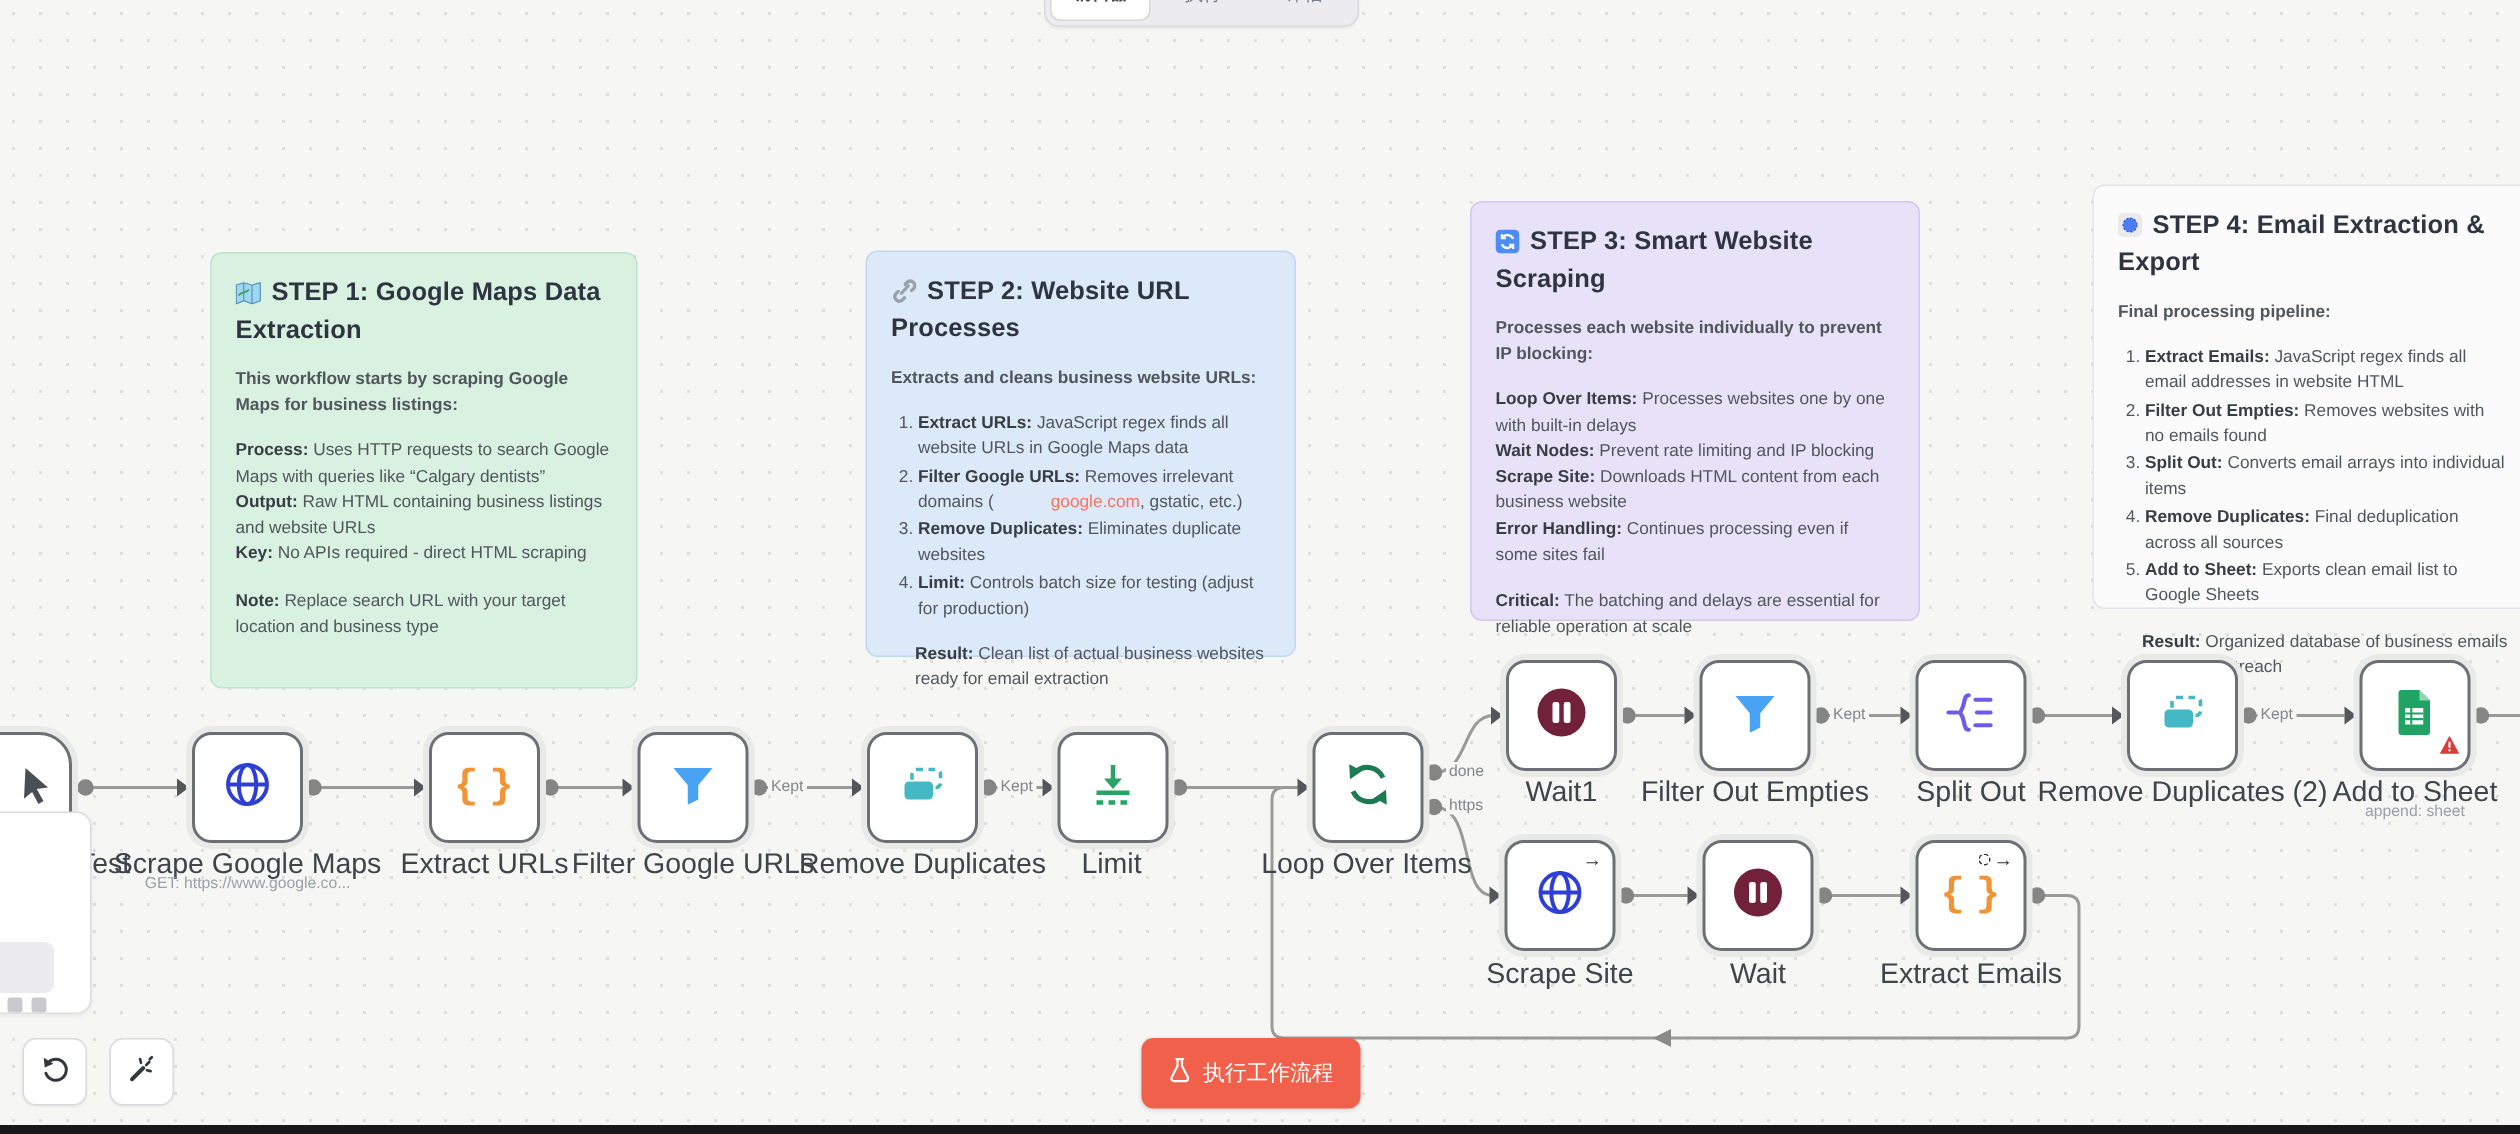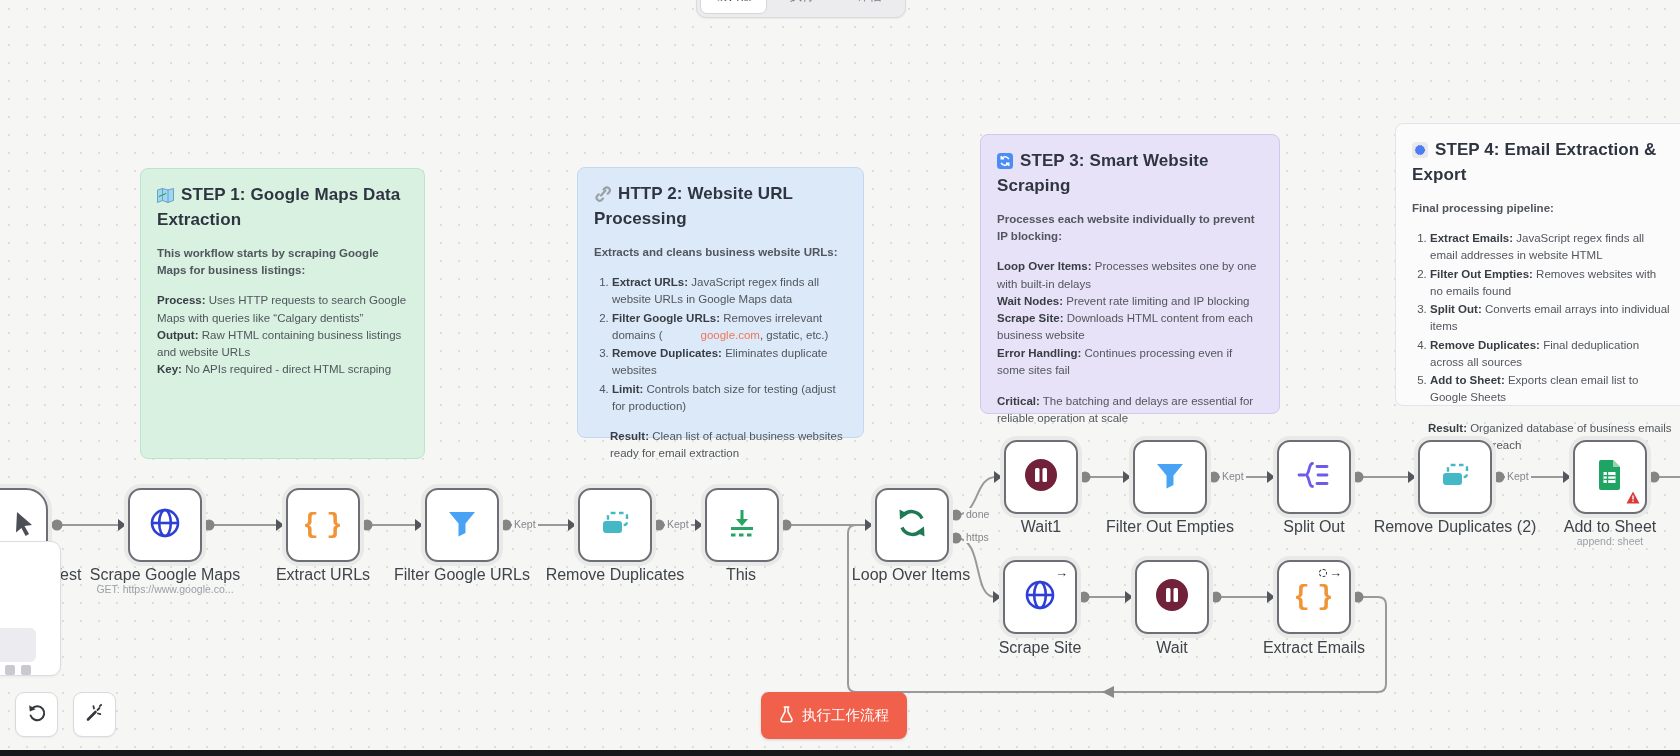--- a/index.html
+++ b/index.html
@@ -36,21 +36,21 @@
   .n4 { left:1395px; top:123px; width:294px; height:283px; background:#fbfbfc; border:1px solid #e3e3e9; }
   .note .ticon { display:inline-block; vertical-align:-3px; margin-right:7px; }
   .link { color:#f2765b;margin-left:38px; }
   
   .node {
     position:absolute; width:74px; height:74px; background:#fff;
     border:2px solid #6c7076; border-radius:13px;
     box-shadow:0 0 0 4px #e9e9e7;
     display:flex; align-items:center; justify-content:center;
   }
-  .nlabel { position:absolute; width:240px; text-align:center; font-size:16px; font-weight:500; color:#3f444b; }
+  .nlabel { position:absolute; width:240px; text-align:center; font-size:19px; font-weight:500; color:#3f444b; }
   .nsub   { position:absolute; width:240px; text-align:center; font-size:10.5px; color:#9aa0a8; }
   .badge  { position:absolute; top:3px; right:7px; font-size:13px; font-weight:700; color:#2e3136; display:flex; align-items:center; gap:2px; }
   .dashcircle { display:inline-block; width:8px; height:8px; border:1.5px dashed #2e3136; border-radius:50%; }
   .warn { position:absolute; right:5px; bottom:4px; }
   .codebraces { font-family:"Liberation Mono","DejaVu Sans Mono",monospace; font-size:27px; font-weight:700; color:#f09436; letter-spacing:1px; }
   
   .wlabel { position:absolute; font-size:10.5px; color:#84868c; background:#f6f6f4; padding:0 2px; }
   
   .ctrl-btn {
     position:absolute; width:43px; height:45px; background:#fff;
@@ -86,30 +86,31 @@
             <path d="M0.5,2 L5.5,0.5 L11,2 L16.5,0.5 V12.5 L11,14.5 L5.5,12.5 L0.5,14.5 Z" fill="#9fd6f2" stroke="#5b8fb8" stroke-width="0.8"></path>
             <path d="M5.5,0.5 V12.5 M11,2 V14.5" stroke="#5b8fb8" stroke-width="0.8"></path>
             <path d="M2,9 C4,6 7,8 9,5" stroke="#3aa35e" stroke-width="1.2" fill="none"></path>
           </svg></span><span>STEP 1: Google Maps Data Extraction</span></h3>
     <div class="intro">This workflow starts by scraping Google Maps for business listings:</div>
     <div class="fields">
       <div><b>Process:</b><span> Uses HTTP requests to search Google Maps with queries like “Calgary dentists”</span></div>
       <div><b>Output:</b><span> Raw HTML containing business listings and website URLs</span></div>
       <div><b>Key:</b><span> No APIs required - direct HTML scraping</span></div>
     </div>
+    <div class="footer"><b>Note:</b><span> Replace search URL with your target location and business type</span></div>
   </div>
 
   <div class="note n2">
     <h3><span class="ticon"><svg width="17" height="16" viewBox="0 0 17 16">
             <g stroke="#9aa0a8" stroke-width="2.2" fill="none" stroke-linecap="round">
               <path d="M7,9.5 L11.5,4.5"></path>
               <path d="M9.5,3.5 L11,2 a3,3 0 0 1 4.2,4.2 L13.7,7.7"></path>
               <path d="M4.8,8.3 L3.2,9.9 a3,3 0 0 0 4.2,4.2 L9,12.5"></path>
             </g>
-          </svg></span><span>HTTP 2: Website URL Processing</span></h3>
+          </svg></span><span>STEP 2: Website URL Processes</span></h3>
     <div class="intro">Extracts and cleans business website URLs:</div>
     <ol>
       <li><b>Extract URLs:</b><span> JavaScript regex finds all website URLs in Google Maps data</span></li>
       <li><b>Filter Google URLs:</b><span> Removes irrelevant domains (</span><span class="link">google.com</span><span>, gstatic, etc.)</span></li>
       <li><b>Remove Duplicates:</b><span> Eliminates duplicate websites</span></li>
       <li><b>Limit:</b><span> Controls batch size for testing (adjust for production)</span></li>
     </ol>
     <div class="result"><b>Result:</b><span> Clean list of actual business websites ready for email extraction</span></div>
   </div>
 
@@ -299,21 +300,21 @@
   <div class="node" style="left:705px; top:488px;">
     <span><svg width="36" height="36" viewBox="0 0 36 36">
           <g stroke="#27a463" stroke-width="3" fill="none">
             <line x1="18" y1="5" x2="18" y2="16"></line>
             <line x1="7" y1="23.5" x2="29" y2="23.5"></line>
             <line x1="7" y1="30" x2="29" y2="30" stroke-dasharray="4.5,3.5"></line>
           </g>
           <polygon points="12,14 24,14 18,21" fill="#27a463"></polygon>
         </svg></span>
   </div>
-  <div class="nlabel" style="left:621px; top:566px;">This</div>
+  <div class="nlabel" style="left:621px; top:566px;">Limit</div>
 
   <div class="node" style="left:875px; top:488px;">
     <span><svg width="38" height="38" viewBox="0 0 38 38">
           <g stroke="#1d7a53" stroke-width="3.4" fill="none">
             <path d="M29,14.5 A11.5,11.5 0 0 0 10.5,10.8"></path>
             <path d="M9,23.5 A11.5,11.5 0 0 0 27.5,27.2"></path>
           </g>
           <polygon points="6.5,5.5 15,10 7,15.5" fill="#1d7a53"></polygon>
           <polygon points="31.5,32.5 23,28 31,22.5" fill="#1d7a53"></polygon>
         </svg></span>

